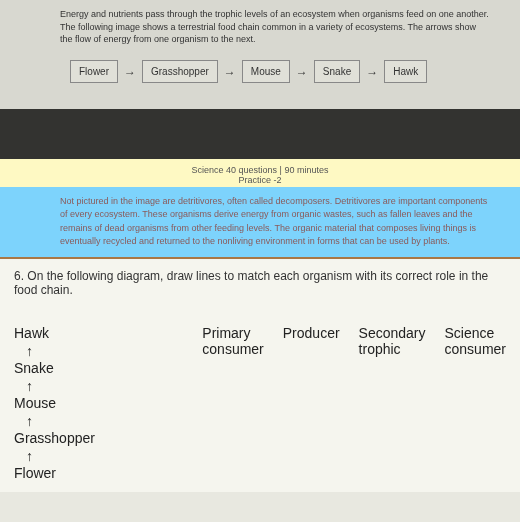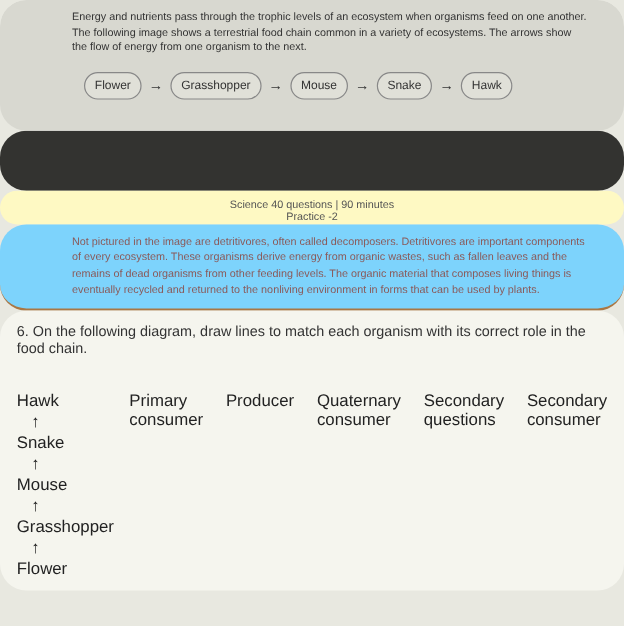--- a/index.html
+++ b/index.html
@@ -1,15 +1,15 @@
 <!DOCTYPE html>
 <html><head>
   <meta charset="utf-8">
   <style>
-    * { box-sizing: border-box; margin: 0; padding: 0; border-radius: 22px; }
+    * { box-sizing: border-box; margin: 0; padding: 0; }
     body {
       font-family: Arial, Helvetica, sans-serif;
       width: 520px;
       height: 522px;
       background: #e8e8e0;
       overflow: hidden;
     }
     .top-section {
       background: #d8d8d0;
       padding: 8px 30px 6px 60px;
@@ -144,18 +144,17 @@
       <div class="up-arrow">↑</div>
       <div class="organism">Mouse</div>
       <div class="up-arrow">↑</div>
       <div class="organism">Grasshopper</div>
       <div class="up-arrow">↑</div>
       <div class="organism">Flower</div>
     </div>
     <div class="right-col">
       <div>Primary consumer</div>
       <div>Producer</div>
-      <div>Quaternary consumer</div>
-      <div>Secondary questions</div>
-      <div>Secondary consumer</div>
+      <div>Secondary trophic</div>
+      <div>Science consumer</div>
     </div>
   </div>
 </div>
 
 </body></html>

